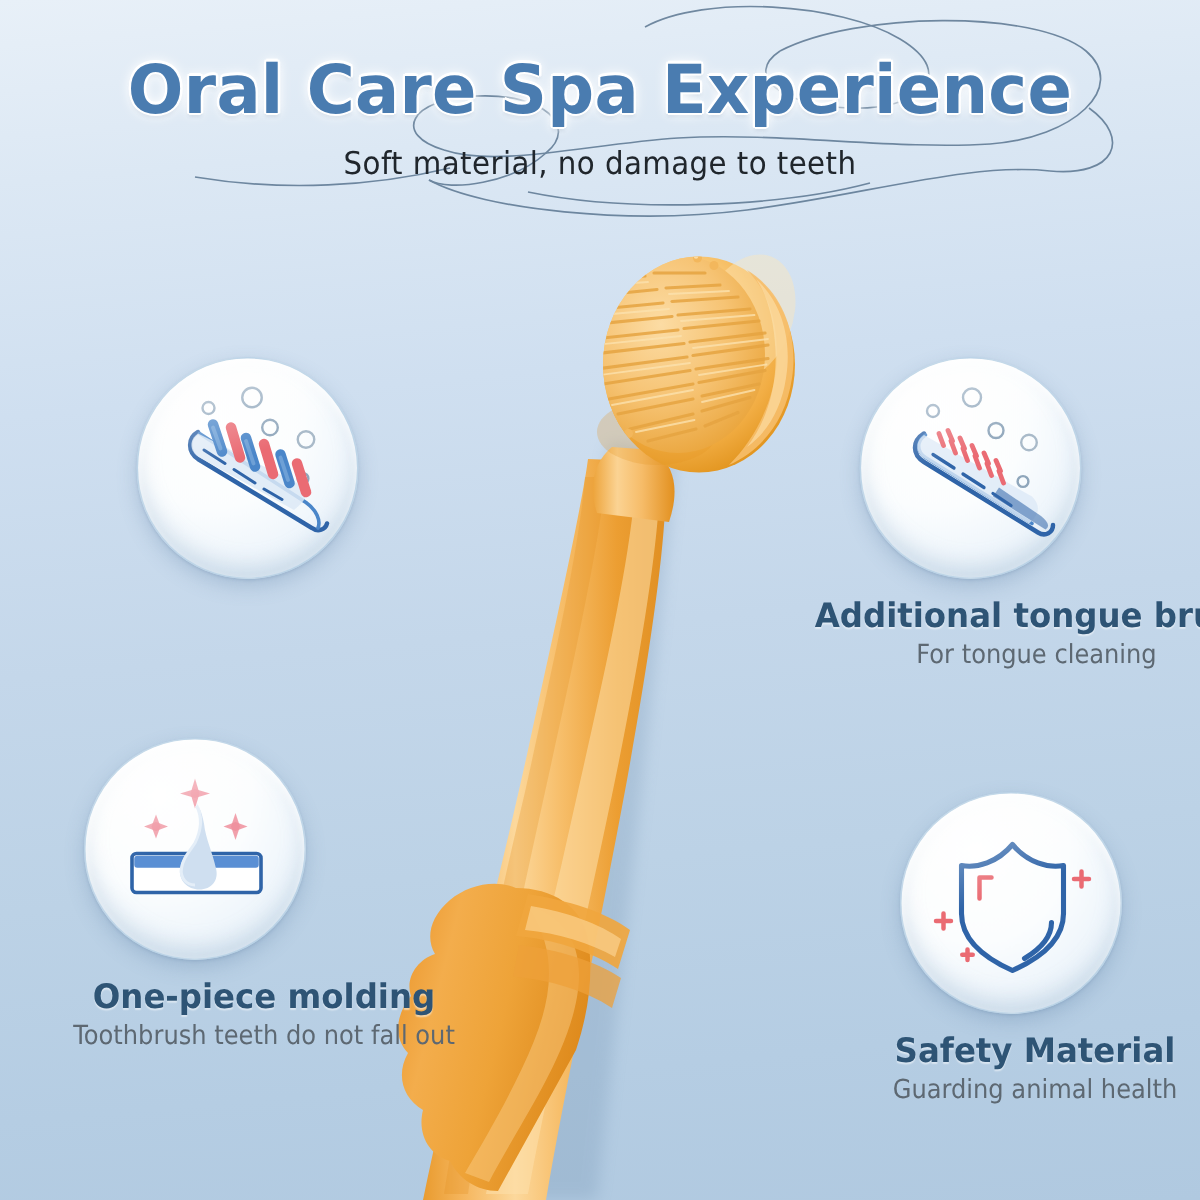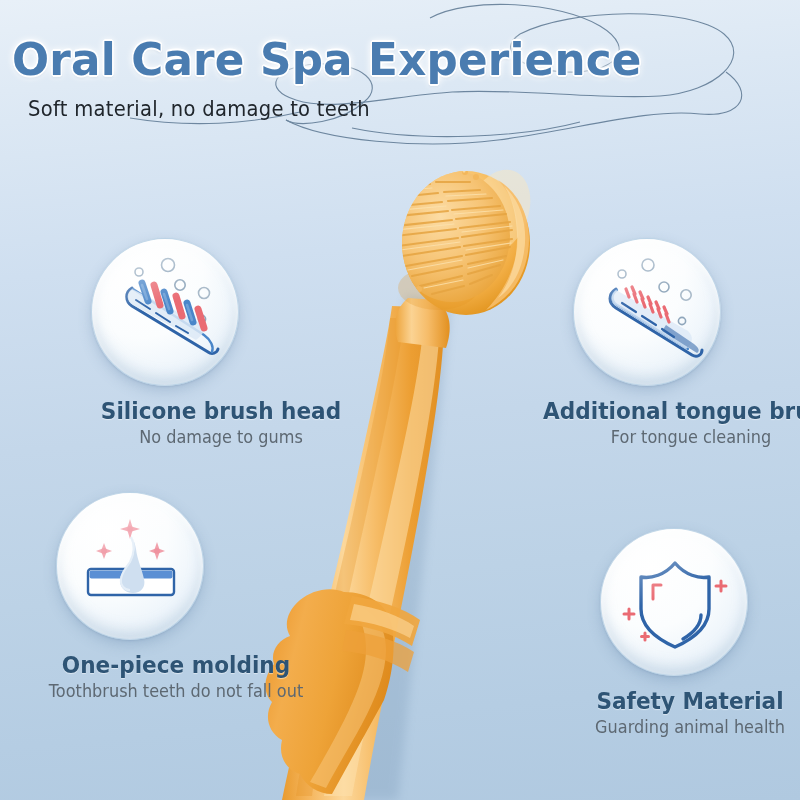--- a/index.html
+++ b/index.html
@@ -26,21 +26,21 @@
   
   .squiggles {
     position:absolute; left:0; top:0;
     width:800px; height:190px;
     pointer-events:none;
   }
 
   
   .header {
     position:absolute; left:0; top:36px;
-    width:800px; text-align:left;
+    width:800px; text-align:center;
     z-index:5;
   }
   .title {
     font-family:"DejaVu Sans", sans-serif;
     font-size:45px;
     font-weight:bold;
     letter-spacing:0.2px;
     color:#4a7cb0;
     line-height:1.05;
     -webkit-text-stroke:0px;
@@ -344,24 +344,20 @@
           <path d="M95 64 L 101 83" stroke="#4a86c9" stroke-width="7"></path>
           <path d="M106 70 L 112 89" stroke="#ea6b73" stroke-width="7"></path>
         </g>
         <g stroke-linecap="round" opacity=".55">
           <path d="M50 46 L 55 60" stroke="#8cb6e0" stroke-width="2.6"></path>
           <path d="M72 55 L 77 70" stroke="#8cb6e0" stroke-width="2.6"></path>
           <path d="M95 66 L 100 81" stroke="#8cb6e0" stroke-width="2.6"></path>
         </g>
       </svg>
     </div>
-    <div class="txt">
-      <div class="f-title">Silicone brush head</div>
-      <div class="f-sub">No damage to gums</div>
-    </div>
   </div>
 
   <div class="feature f-right" id="feat-tongue">
     <div class="circle">
       <svg width="148" height="148" viewBox="0 0 148 148">
         <g fill="none" stroke="#8fa6bb" stroke-width="1.6">
           <circle cx="74" cy="26" r="6"></circle>
           <circle cx="48" cy="35" r="4"></circle>
           <circle cx="90" cy="48" r="5"></circle>
           <circle cx="112" cy="56" r="5.2" stroke="#a9bac9"></circle>

